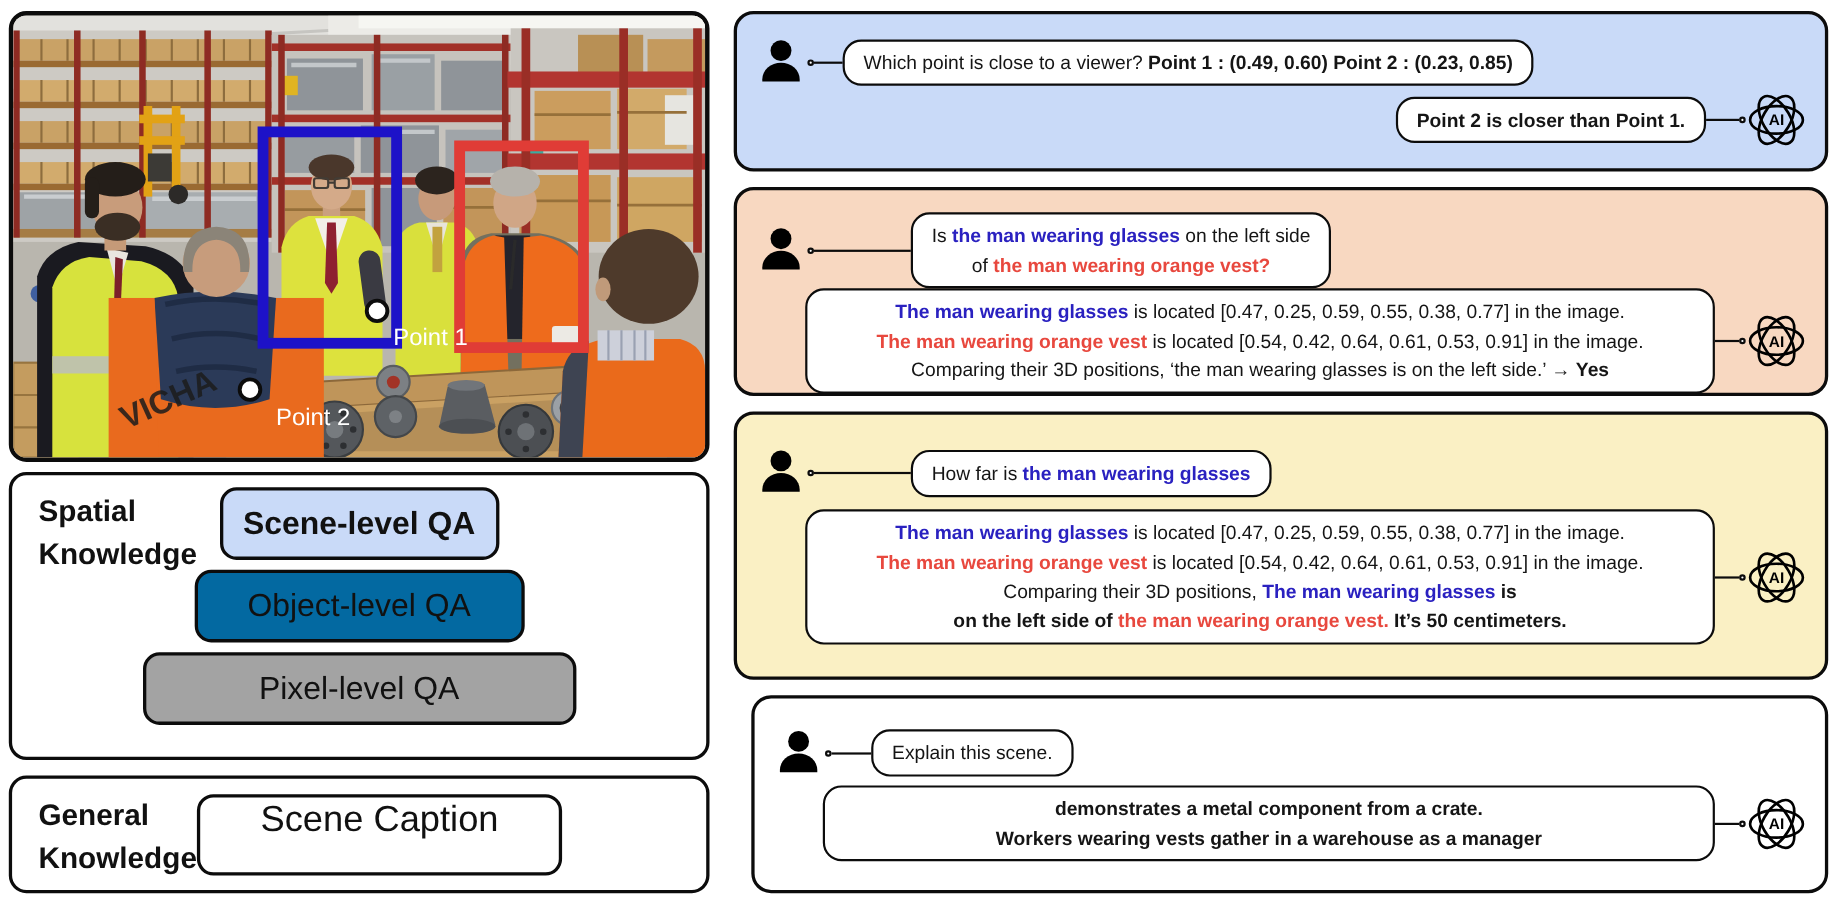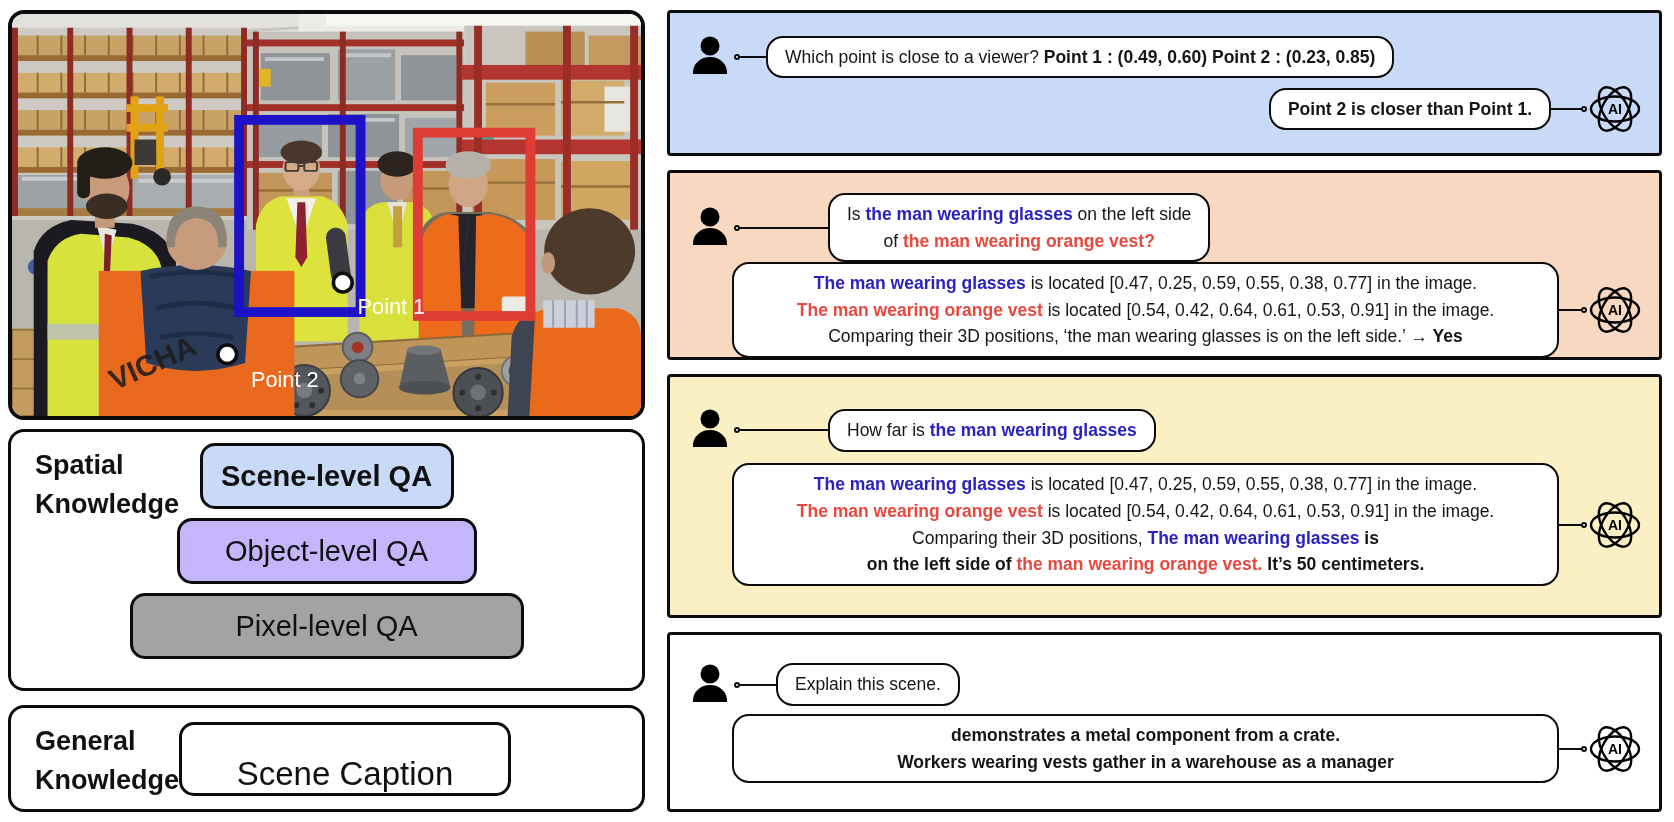--- a/index.html
+++ b/index.html
@@ -13,26 +13,26 @@
   .photo-card svg{ display:block; width:100%; height:100%; }
 
   .knowledge-panel{ border:3px solid var(--ink); border-radius:16px; position:relative; background:#fff; }
   .spatial{ margin-top:9px; height:262px; }
   .general{ margin-top:14px; flex:1; }
   .panel-title{ position:absolute; top:14px; left:24px; font-size:27px; font-weight:700; line-height:1.45; }
   .pyramid{ position:absolute; top:11px; left:0; right:0; display:flex; flex-direction:column; align-items:center; gap:9px; }
   .pyr-box{ height:66px; border:3px solid var(--ink); border-radius:15px; display:flex; align-items:center; justify-content:center; font-size:29px; }
   .pyr-w0{ width:254px; } .pyr-w1{ width:300px; } .pyr-w2{ width:394px; }
   .caption-box{ position:absolute; left:168px; top:50%; transform:translateY(-50%); width:332px; height:74px;
-    border:3px solid var(--ink); border-radius:15px; background:#fff; display:flex; align-items:flex-end; justify-content:center; font-size:33px; }
+    border:3px solid var(--ink); border-radius:15px; background:#fff; display:flex; align-items:flex-start; justify-content:center; font-size:33px; }
 
   
   .right-col{ flex:1; display:flex; flex-direction:column; gap:14px; }
-  .chat-panel{ border:3px solid var(--ink); border-radius:4px; padding:20px 16px; display:flex; flex-direction:column; justify-content:space-evenly; }
-  .ph0{ height:146px; } .ph1{ height:190px; } .ph2{ height:244px; } .ph3{ flex:1; }
+  .chat-panel{ border:3px solid var(--ink); border-radius:18px; padding:20px 16px; display:flex; flex-direction:column; justify-content:space-evenly; }
+  .ph0{ height:146px; } .ph1{ height:190px; } .ph2{ height:244px; } .ph3{ flex:1;margin-left:16px; }
 
   .row{ display:flex; align-items:center; }
   .bubble{ background:#fff; border:2.8px solid var(--ink); border-radius:17px; padding:6px 17px; font-size:17.5px;
     line-height:1.52; text-align:center; color:#151515; }
   .bubble .line{ display:block; white-space:nowrap; }
   .seg-n{ font-weight:400; } .seg-b{ font-weight:700; }
   .seg-bb{ font-weight:700; color:var(--blue,#2a21c0); }
   .seg-rb{ font-weight:700; color:var(--red,#e8483e); }
 
   .person-icon{ flex:none; width:48px; height:48px; }
@@ -245,21 +245,21 @@
 
     <div class="knowledge-panel spatial">
       <div class="panel-title">
         <div>Spatial</div>
         <div>Knowledge</div>
       </div>
       <div class="pyramid">
           <div class="pyr-box pyr-w0" style="background: rgb(201, 218, 248); font-weight: bold;">
             <span>Scene-level QA</span>
           </div>
-          <div class="pyr-box pyr-w1" style="background: #c4b5fd;">
+          <div class="pyr-box pyr-w1" style="background: #0369a1;">
             <span>Object-level QA</span>
           </div>
           <div class="pyr-box pyr-w2" style="background: #a3a3a3;">
             <span>Pixel-level QA</span>
           </div>
         </div>
     </div>
 
     <div class="knowledge-panel general">
       <div class="panel-title">

